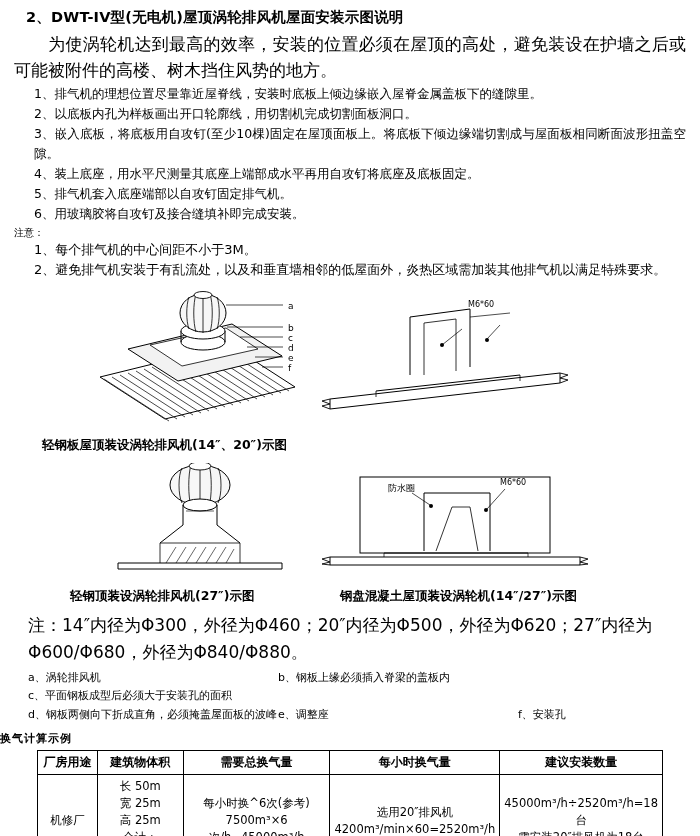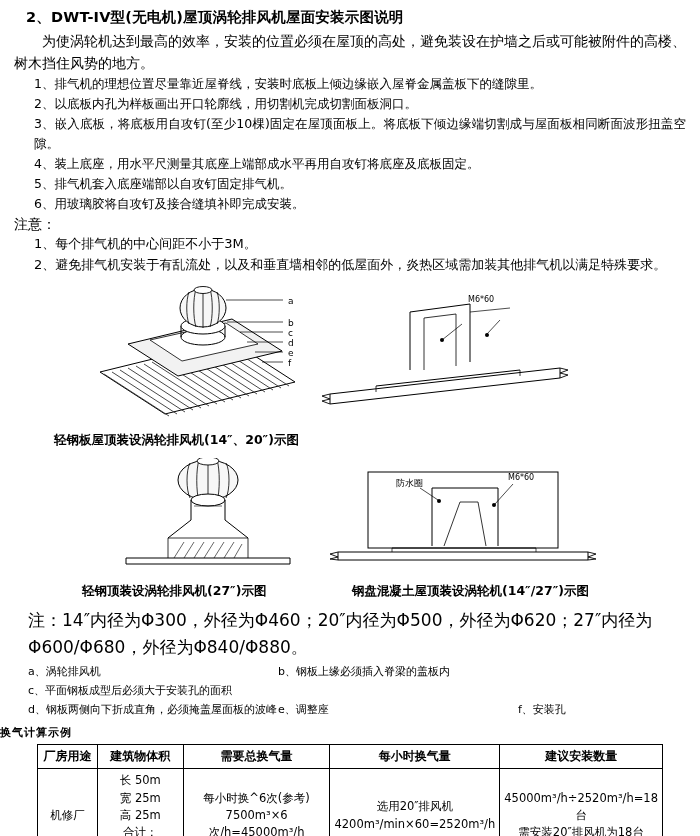--- a/index.html
+++ b/index.html
@@ -12,59 +12,58 @@
   }
   .page { position: relative; width: 700px; height: 836px; overflow: hidden; border-radius: 6px; }
 
   .doc-title {
     font-size: 14.5px;
     font-weight: bold;
     padding: 8px 0 0 26px;
     letter-spacing: 0.2px;
   }
   .para {
-    font-size: 14px;
+    font-size: 17px;
     line-height: 1.55;
     padding: 4px 14px 0 14px;
     text-align: justify;
   }
   .para .indent { display: inline-block; width: 2em; }
 
   .sec-heading {
     font-size: 14px;
     font-weight: bold;
     padding: 6px 0 2px 22px;
   }
   .steps {
     font-size: 12.5px;
     line-height: 1.6;
     padding: 0 14px 0 34px;
     text-align: justify;
   }
   .steps div { text-indent: 0; }
   .note-label {
-    font-size: 14px;
+    font-size: 10px;
     padding: 2px 0 0 14px;
   }
   .notes {
     font-size: 13px;
     line-height: 1.6;
     padding: 0 14px 0 34px;
     text-align: justify;
   }
 
   
   .figs1 { position: relative; height: 150px; margin-top: 6px; }
-  .figs2 { position: relative; height: 125px; margin-top: 6px; padding-left: 8px; }
+  .figs2 { position: relative; height: 125px; margin-top: 6px; }
   .cap-row {
     position: relative;
     height: 20px;
     font-size: 12.5px;
     font-weight: bold;
-    margin-left: 12px;
   }
   .cap1 { position: absolute; left: 42px; top: 0; }
   .cap2 { position: absolute; left: 70px; top: 0; }
   .cap3 { position: absolute; left: 340px; top: 0; }
 
   .legend-note {
     font-size: 17px;
     line-height: 1.6;
     padding: 4px 14px 0 28px;
   }

